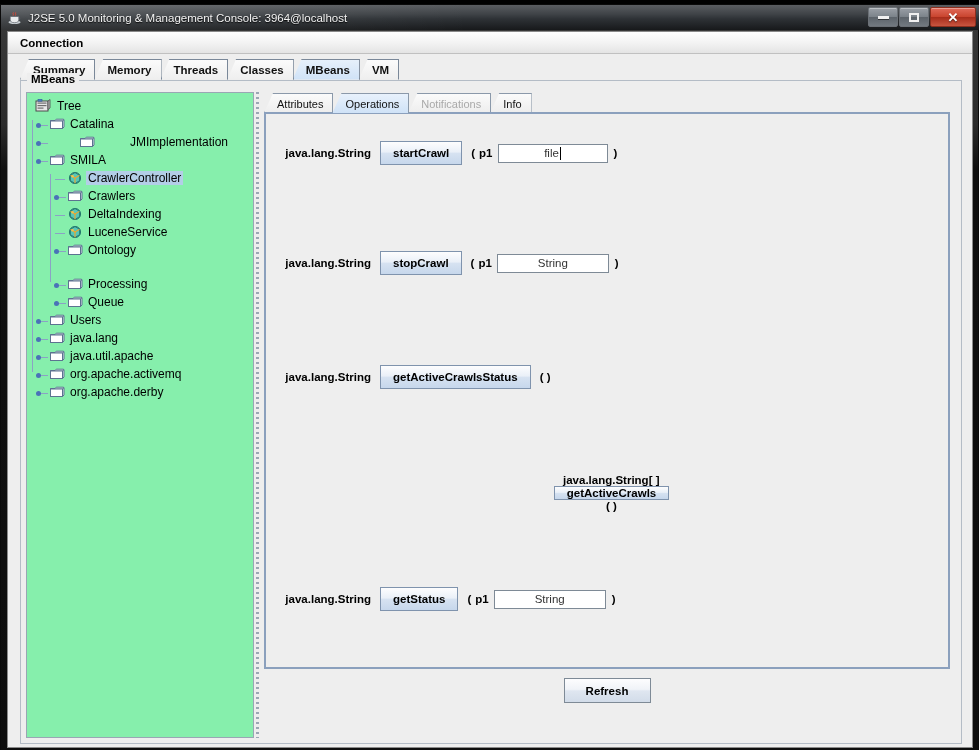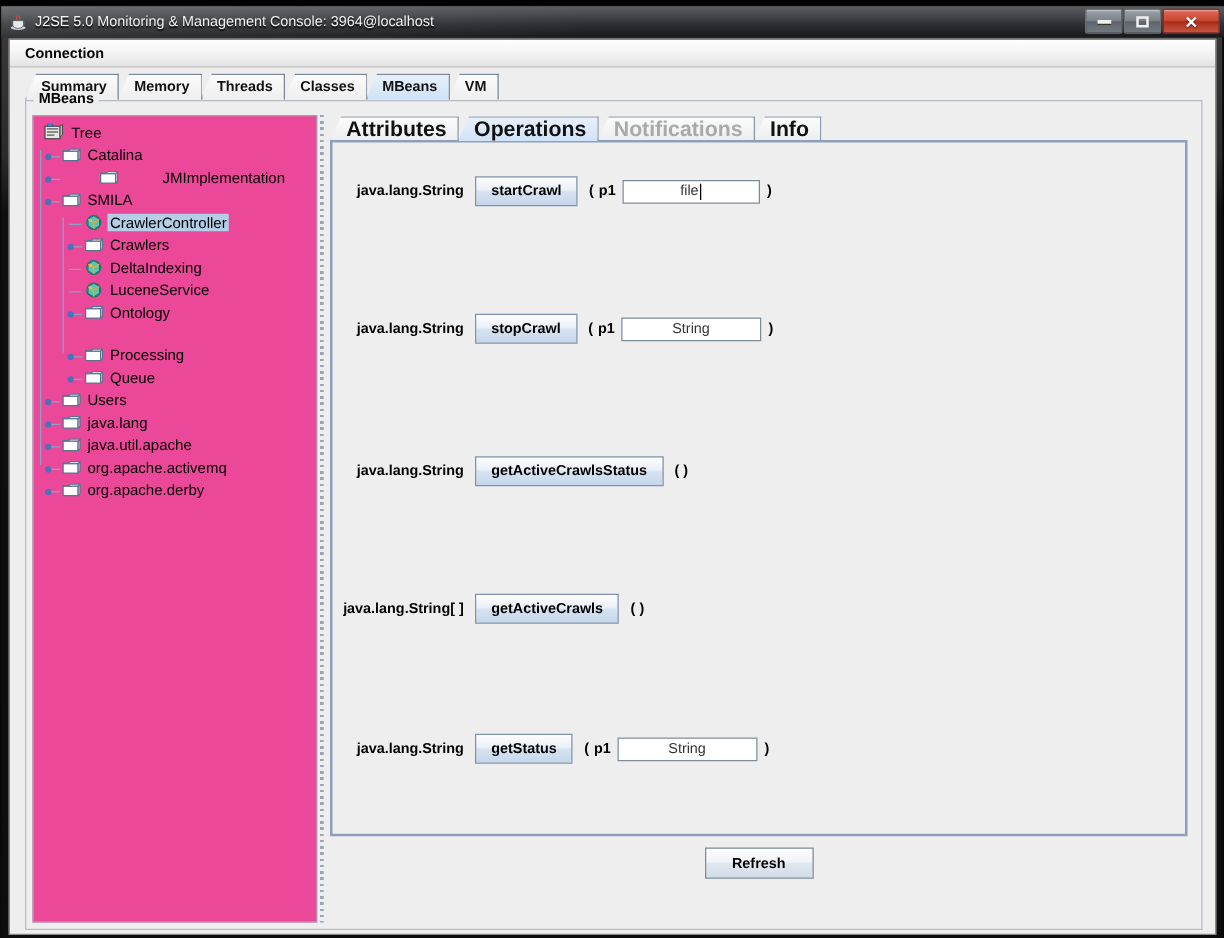--- a/index.html
+++ b/index.html
@@ -134,21 +134,21 @@
   }
 
   
   #split {
     position: absolute; left: 5px; top: 11px;
     width: 934px; height: 646px;
     display: flex;
   }
   #tree-pane {
     width: 228px;
-    background: #ec4899;
+    background: #86efac;
     border: 1px solid #9aa6b4;
     box-sizing: border-box;
     overflow: hidden;
     position: relative;
   }
   #splitter {
     width: 7px;
     background: #eeeeee;
     position: relative;
   }
@@ -215,21 +215,21 @@
 
   
   #inner-tabs {
     position: absolute; left: 3px; top: 0;
     display: flex; align-items: flex-end; height: 21px;
   }
   .itab {
     height: 20px; box-sizing: border-box;
     padding: 0 9px 0 12px;
     display: flex; align-items: center;
-    font-size: 17px; font-weight: bold; color: #111;
+    font-size: 11px; font-weight: normal; color: #111;
     background: linear-gradient(to bottom, #fbfbfb 0%, #ededed 100%);
     border: 1px solid #8b99aa;
     border-bottom: none;
     margin-right: -1px;
     cursor: default;
     clip-path: polygon(9px 0, 100% 0, 100% 100%, 0 100%);
   }
   .itab.selected {
     background: linear-gradient(to bottom, #e8f1fc 0%, #cfe2f7 100%);
     z-index: 3;
@@ -581,21 +581,21 @@
                   <span class="op-field" style="width: 112px;">
                     <span class="op-field-text">String</span>
                   </span>
                   <span class="op-close">)</span>
                 </div>
                 <div class="op-row" style="top: 250px;">
                   <span class="op-ret">java.lang.String</span>
                   <span class="op-btn">getActiveCrawlsStatus</span>
                   <span class="op-paren">( )</span>
                 </div>
-                <div class="op-row" style="top: 360px;">
+                <div class="op-row" style="top: 360px; flex-direction: column;">
                   <span class="op-ret">java.lang.String[ ]</span>
                   <span class="op-btn">getActiveCrawls</span>
                   <span class="op-paren">( )</span>
                 </div>
                 <div class="op-row" style="top: 472px;">
                   <span class="op-ret">java.lang.String</span>
                   <span class="op-btn">getStatus</span>
                   <span class="op-paren">(</span>
                   <span class="op-p1">p1</span>
                   <span class="op-field" style="width: 112px;">

